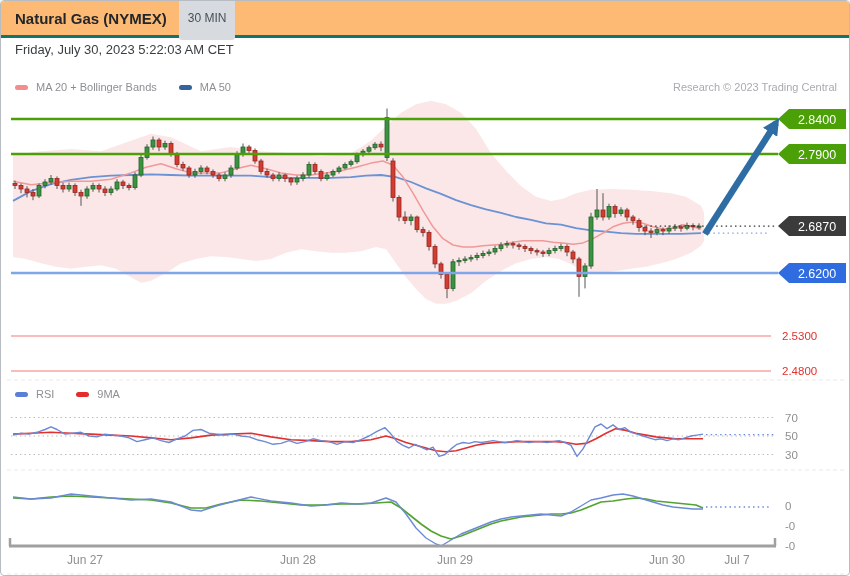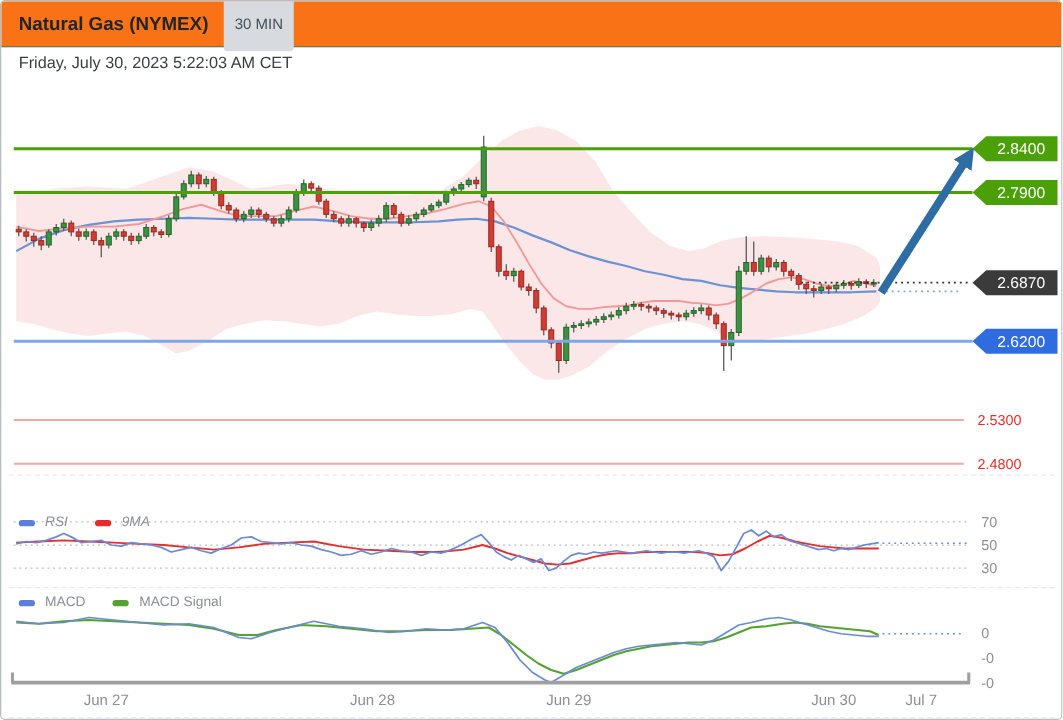--- a/index.html
+++ b/index.html
@@ -1,26 +1,26 @@
 <!DOCTYPE html>
 <html><head>
 <meta charset="utf-8">
 <style>
   html,body{margin:0;padding:0;background:#fff;}
   .page{position:relative;width:850px;height:576px;box-sizing:border-box;border:1px solid #b6bcc2;
         border-radius:4px;background:#fff;overflow:hidden;font-family:"Liberation Sans",sans-serif;}
-  .titlebar{position:absolute;top:0;left:0;right:0;height:37px;background:#f97316;
-            border-bottom:1px solid #0f766e;border-radius:3px 3px 0 0;display:flex;align-items:center;
+  .titlebar{position:absolute;top:0;left:0;right:0;height:37px;background:#fdba74;
+            border-bottom:3px solid #0f766e;border-radius:3px 3px 0 0;display:flex;align-items:center;
             padding:0 14px;gap:12px;box-sizing:border-box;}
   .title{font-size:15px;font-weight:bold;color:#22262a;}
   .badge{font-size:12px;color:#454f58;background:#d7dbdf;padding:15px 9px;border-radius:3px;}
   .daterow{position:absolute;top:41px;left:14px;font-size:13px;color:#3a3e42;}
   .legendrow{position:absolute;left:14px;right:12px;display:flex;align-items:center;gap:22px;}
   .legendrow.main{top:80px;}
-  .legendrow.rsi{top:411px;font-style:italic;}
+  .legendrow.rsi{top:387px;}
   .legendrow.macd{top:475px;}
   .legend-item{display:flex;align-items:center;gap:8px;}
   .dash{width:13px;height:5px;border-radius:2.5px;display:inline-block;}
   .legend-label{font-size:11px;color:#8c8f93;}
   .credit{margin-left:auto;font-size:11px;color:#a8abaf;}
   svg{position:absolute;top:0;left:0;}
   svg text{font-family:"Liberation Sans",sans-serif;}
 </style>
 </head>
 <body>
@@ -313,35 +313,36 @@
       <text x="736" y="563" text-anchor="middle" font-size="12" fill="#8f8f8f">Jul 7</text>
     </svg>
 
   <div class="titlebar">
     <span class="title">Natural Gas (NYMEX)</span>
     <span class="badge">30 MIN</span>
   </div>
 
   <div class="daterow">Friday, July 30, 2023 5:22:03 AM CET</div>
 
+  <div class="legendrow main">
+    <span class="legend-item">
+      <span class="dash" style="background: rgb(244, 141, 141);"></span>
+      <span class="legend-label">MA 20 + Bollinger Bands</span>
+    </span>
+    <span class="legend-item">
+      <span class="dash" style="background: rgb(51, 101, 156);"></span>
+      <span class="legend-label">MA 50</span>
+    </span>
+    <span class="credit">Research © 2023 Trading Central</span>
+  </div>
 
   <div class="legendrow rsi">
     <span class="legend-item">
       <span class="dash" style="background: rgb(91, 127, 217);"></span>
       <span class="legend-label">RSI</span>
     </span>
     <span class="legend-item">
       <span class="dash" style="background: rgb(227, 45, 45);"></span>
       <span class="legend-label">9MA</span>
     </span>
   </div>
 
-  <div class="legendrow macd">
-    <span class="legend-item">
-      <span class="dash" style="background: rgb(91, 127, 217);"></span>
-      <span class="legend-label">MACD</span>
-    </span>
-    <span class="legend-item">
-      <span class="dash" style="background: rgb(84, 163, 49);"></span>
-      <span class="legend-label">MACD Signal</span>
-    </span>
-  </div>
 </div>
 
 </body></html>

